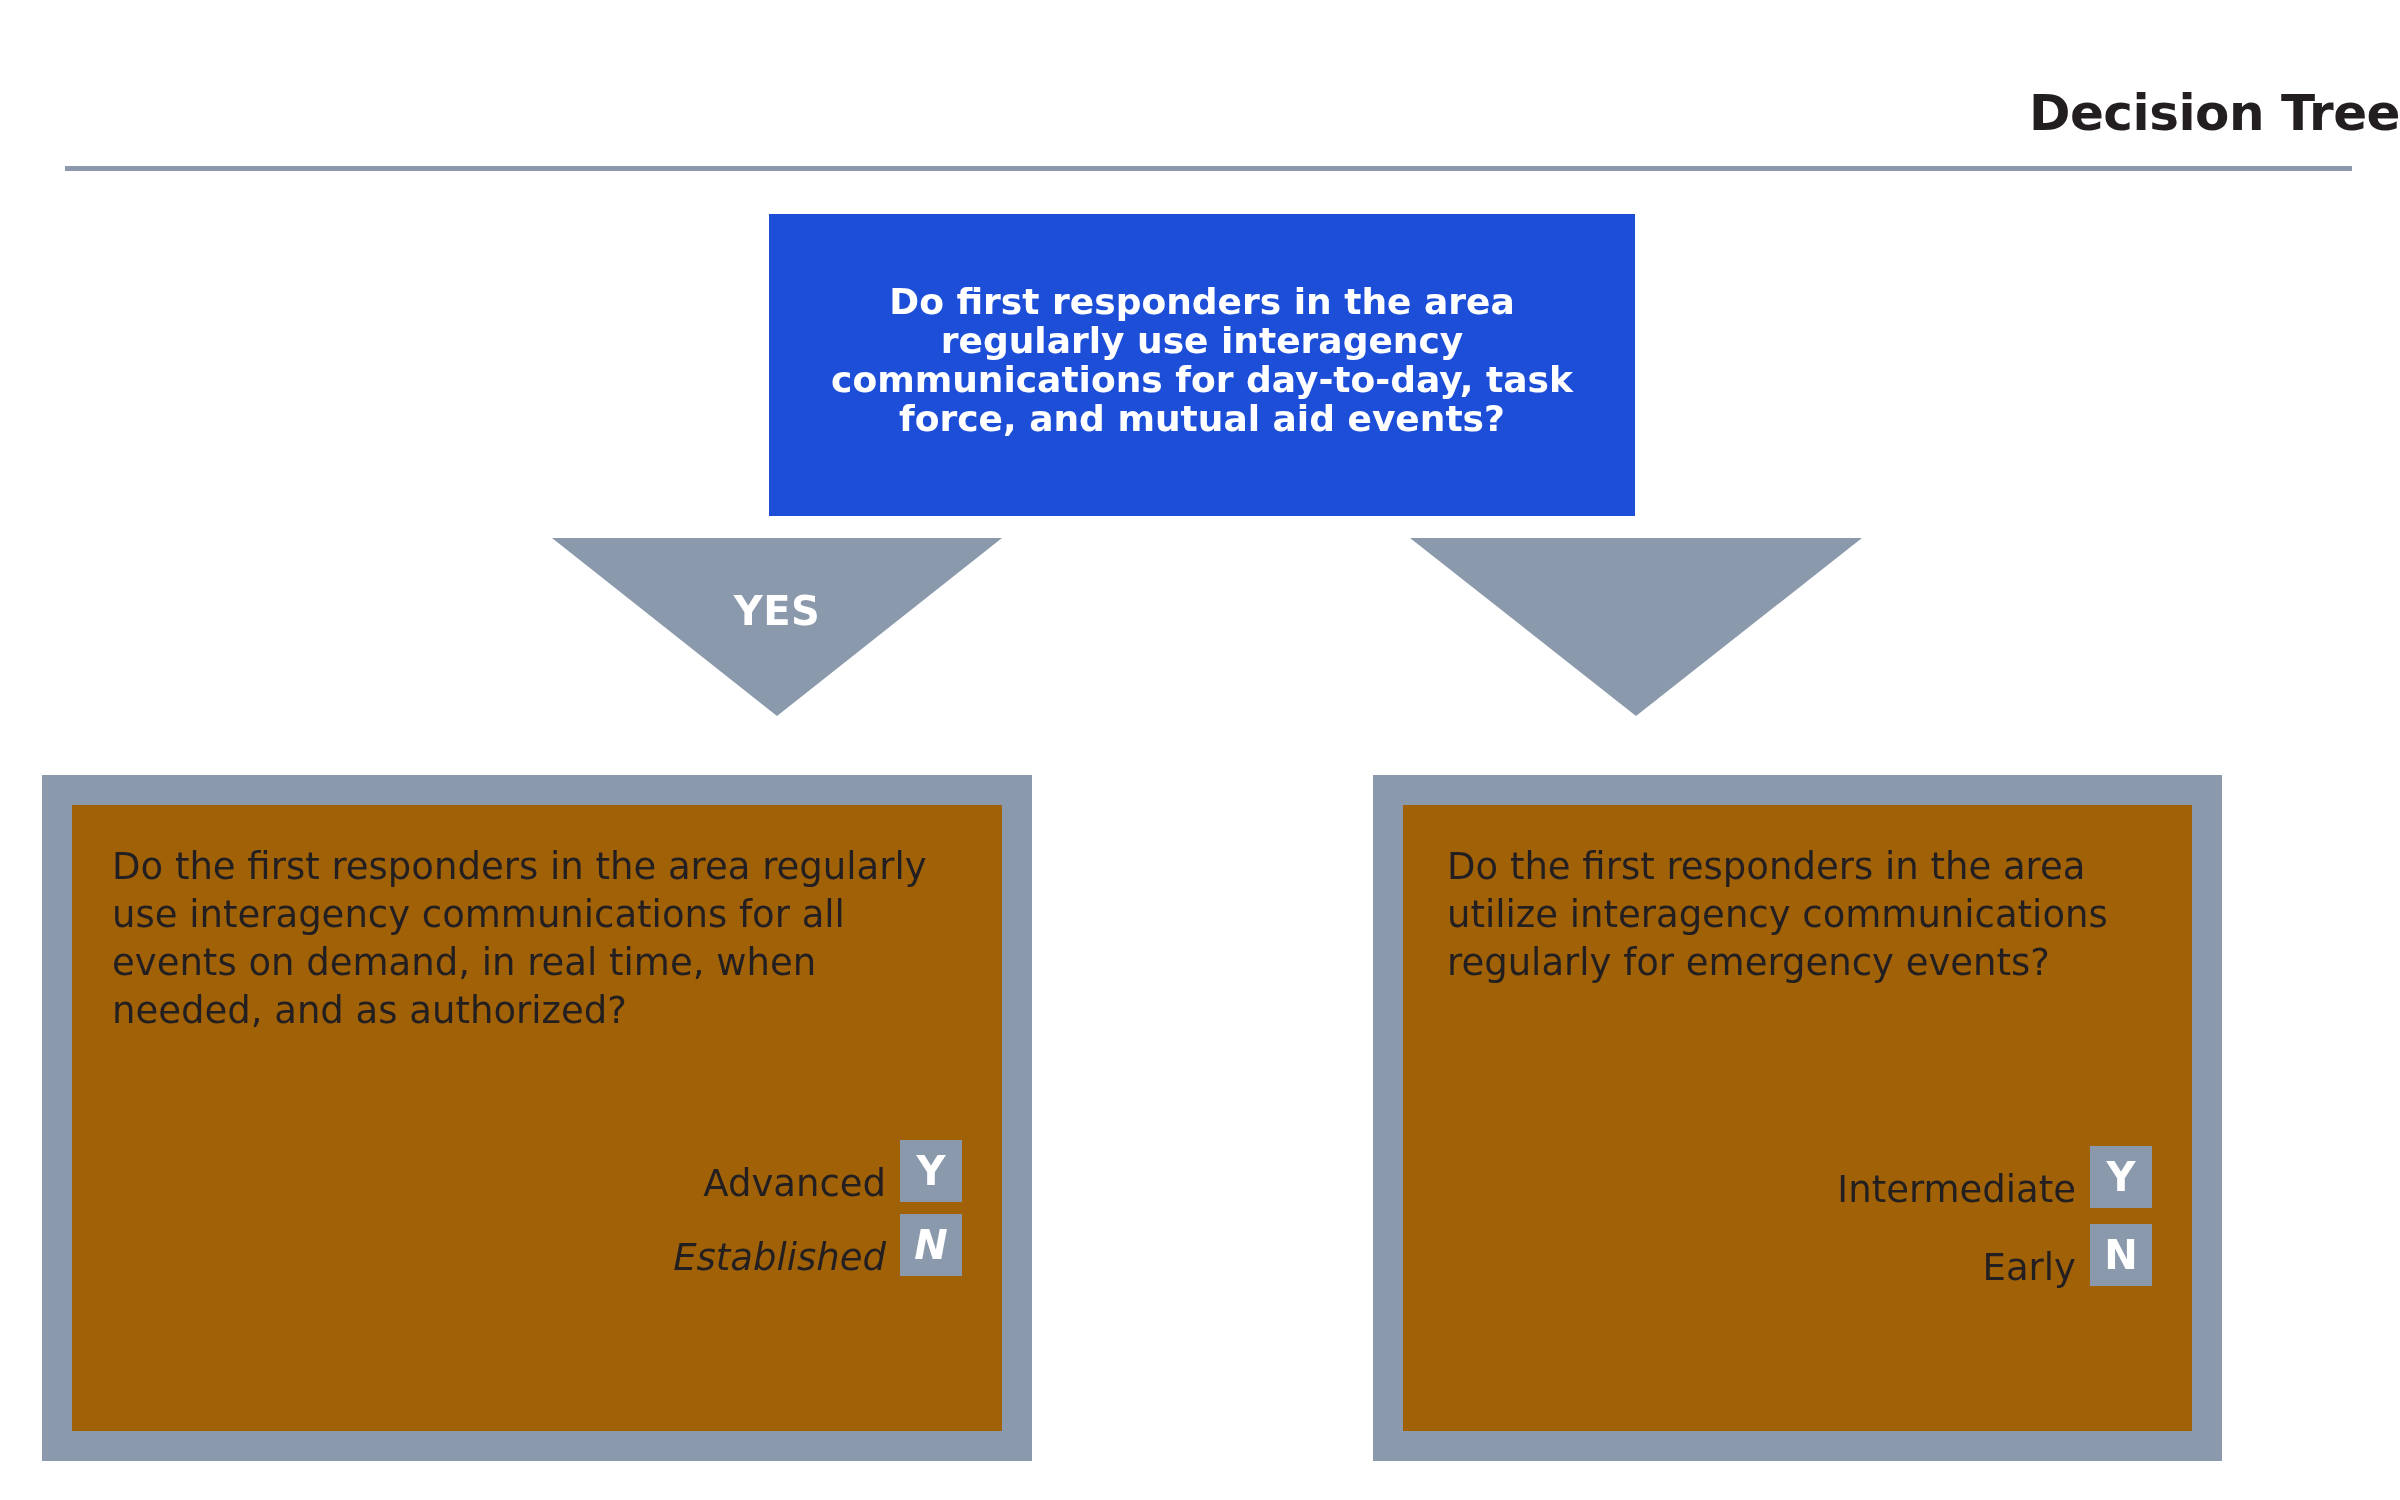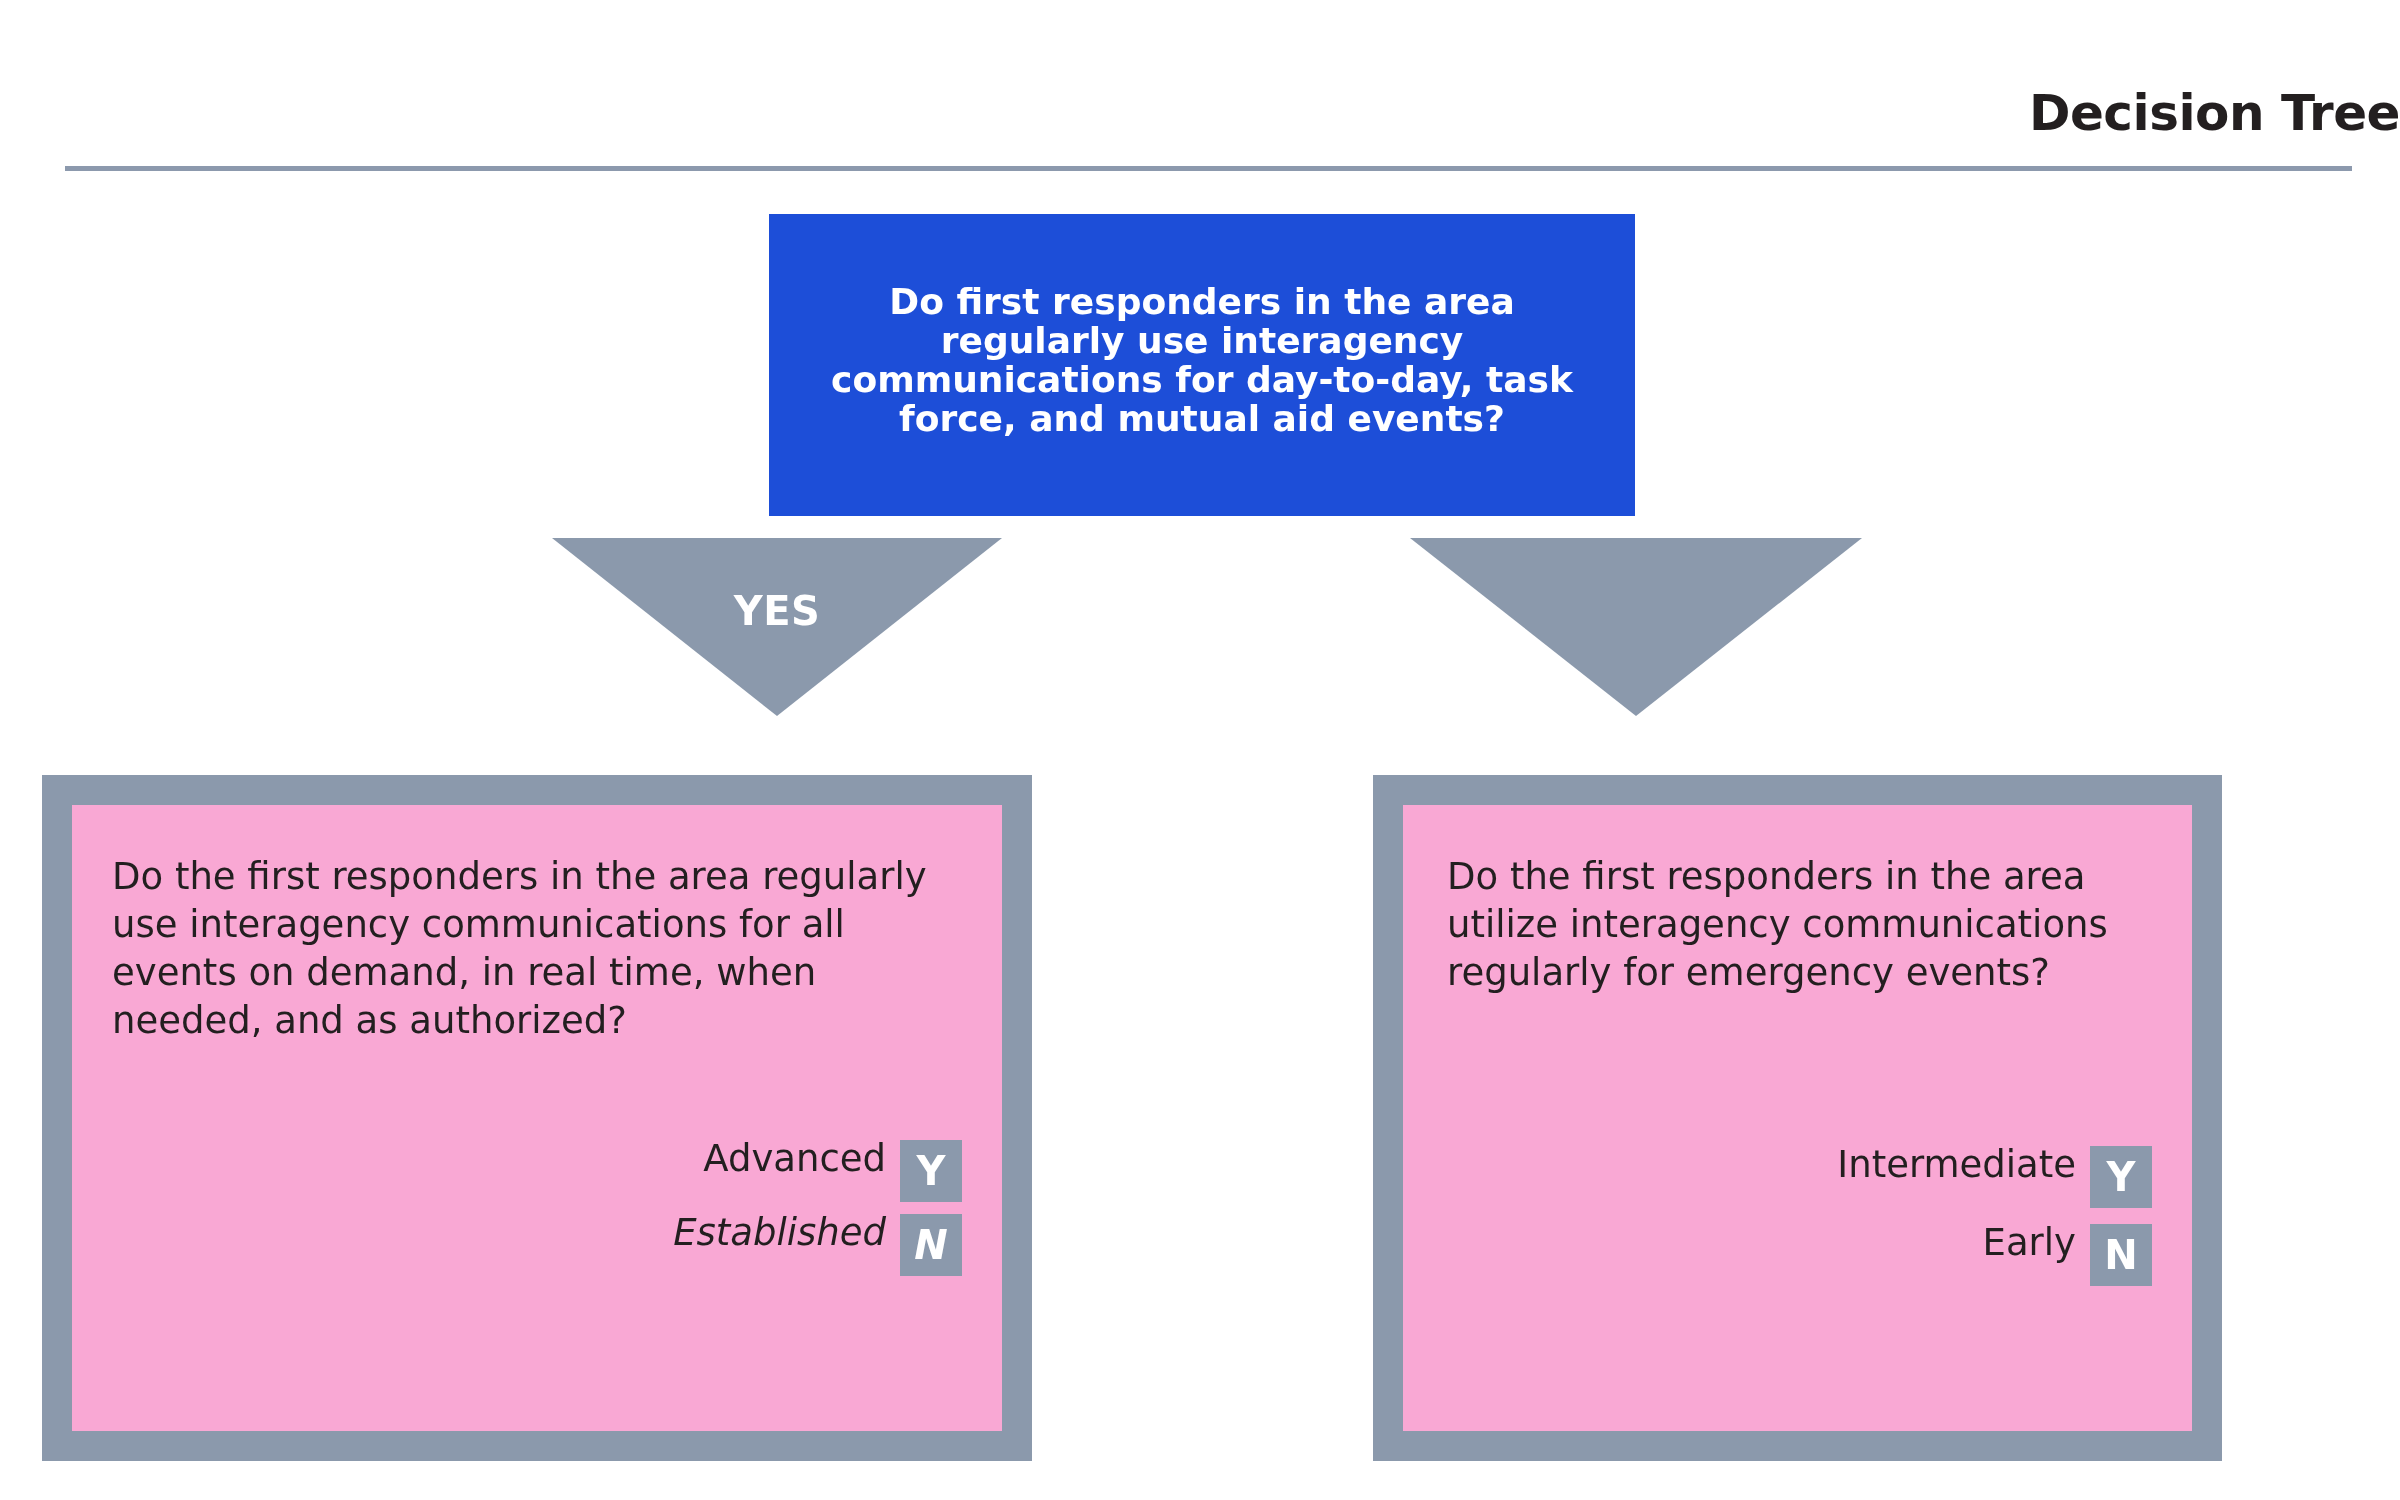--- a/index.html
+++ b/index.html
@@ -104,24 +104,24 @@
   .outcome-box {
     position: absolute;
     top: 775px;
     background: #8b99ac;
     box-sizing: border-box;
     padding: 30px;
   }
   .outcome-inner {
     width: 100%;
     height: 100%;
-    background: #f9a8d4;
+    background: #a16207;
     box-sizing: border-box;
     position: relative;
-    padding: 48px 40px 0 40px;
+    padding: 38px 40px 0 40px;
   }
   #outcome-box-left {
     left: 42px;
     width: 990px;
     height: 686px;
   }
   #outcome-box-right {
     left: 1373px;
     width: 849px;
     height: 686px;
@@ -142,21 +142,21 @@
     position: absolute;
     right: 40px;
     bottom: 0;
     width: calc(100% - 80px);
   }
   #results-left { bottom: 155px; }
   #results-right { bottom: 145px; }
 
   .result-row {
     display: flex;
-    align-items: flex-start;
+    align-items: flex-end;
     justify-content: flex-end;
     gap: 14px;
   }
   #results-left .result-row + .result-row { margin-top: 12px; font-style: italic; }
   #results-right .result-row + .result-row { margin-top: 16px; }
 
   .result-label {
     font-family: "DejaVu Sans", sans-serif;
     font-size: 37px;
     line-height: 1;

